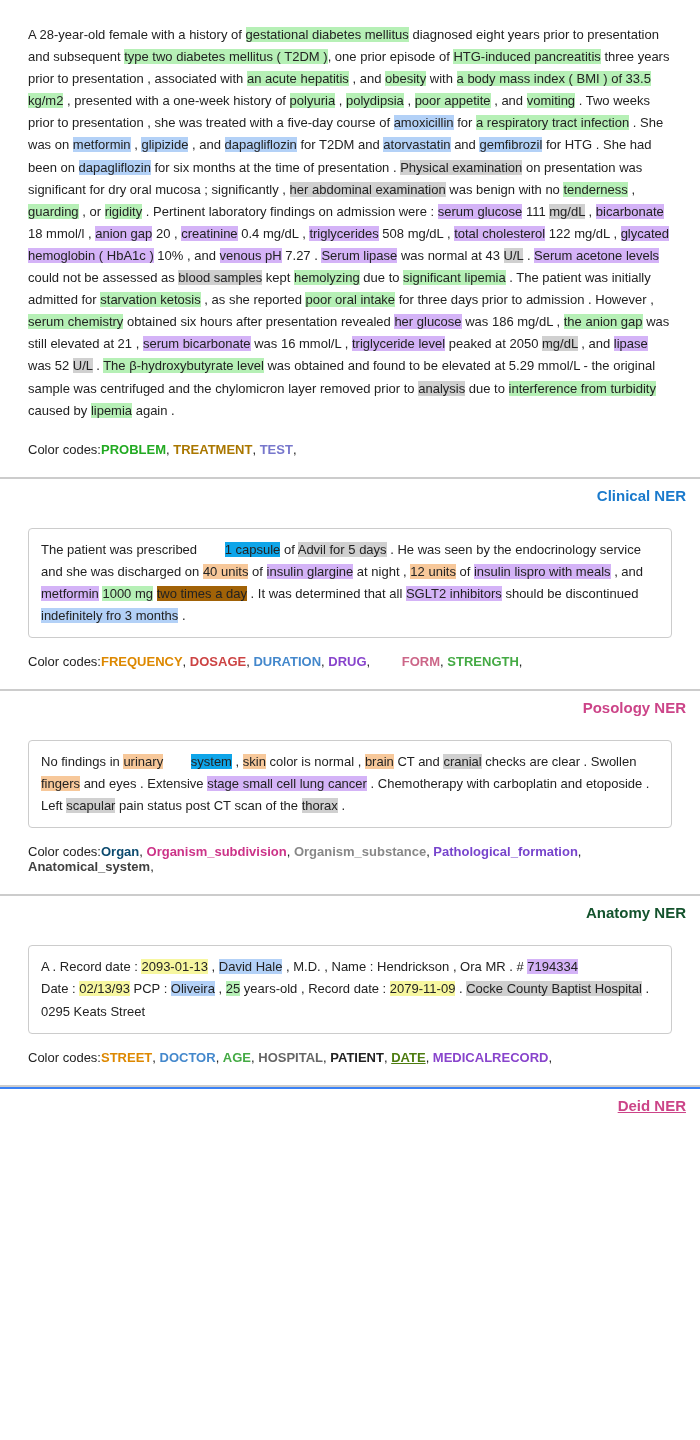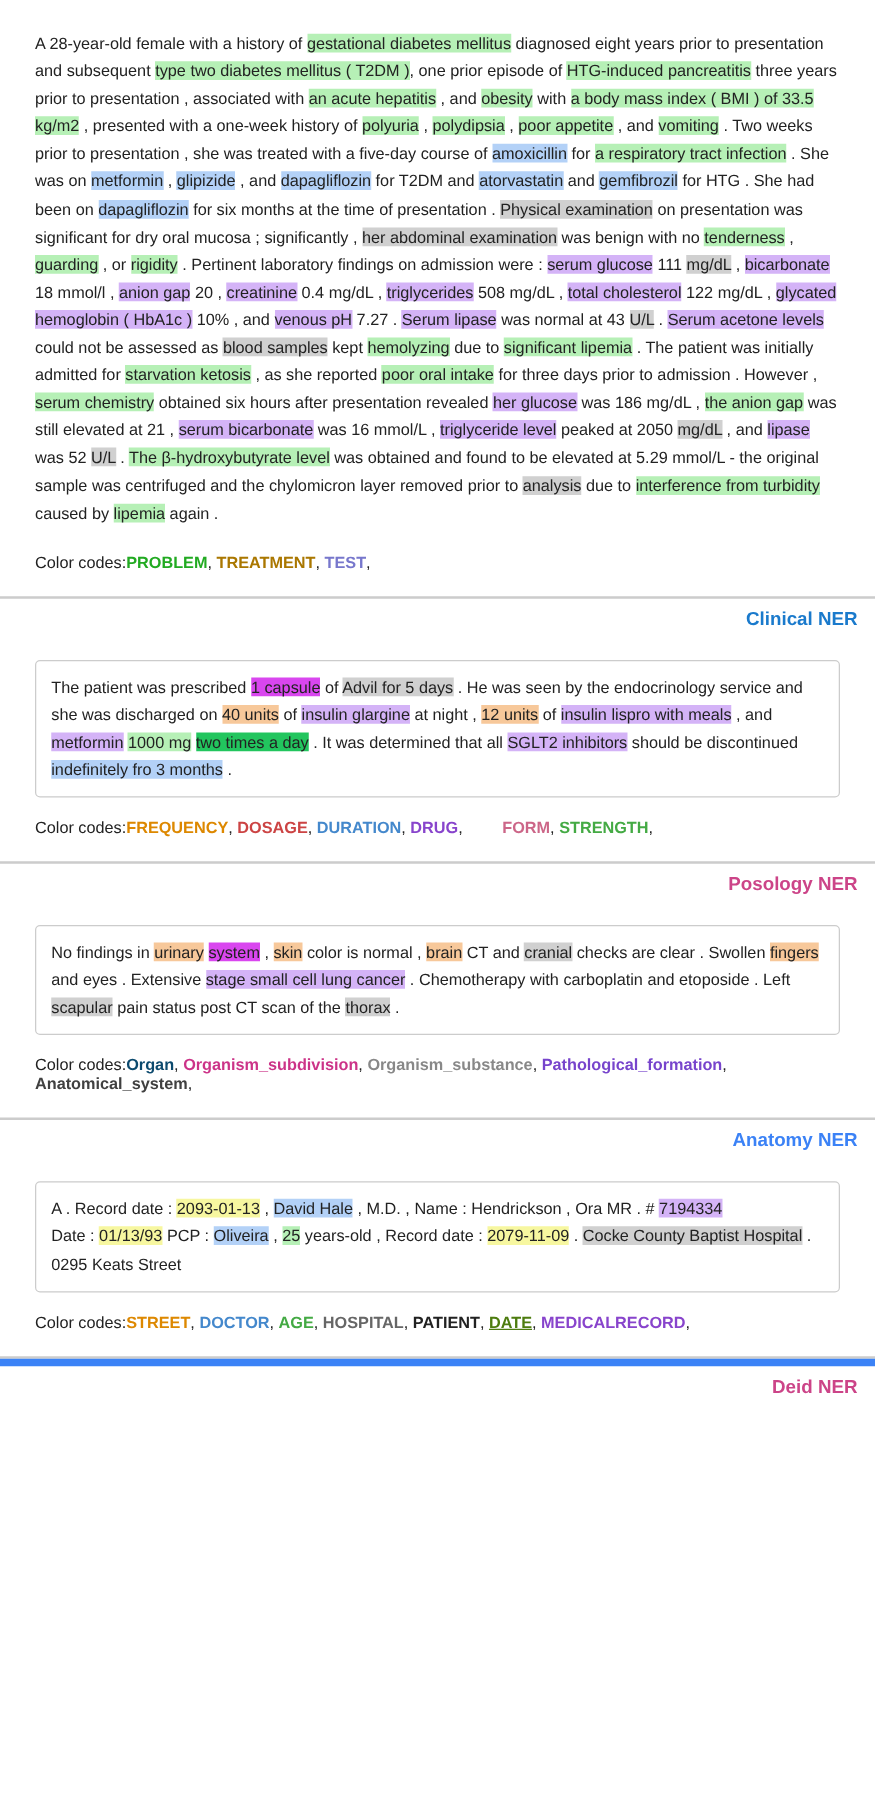--- a/index.html
+++ b/index.html
@@ -37,22 +37,22 @@
       font-size: 13px;
     }
 
     
     .hl-green { background-color: #b6f0b6; }
     .hl-yellow { background-color: #f7f7a0; }
     .hl-blue { background-color: #b3d1f7; margin-top: 45px; }
     .hl-purple { background-color: #d4b3f7; }
     .hl-gray { background-color: #d0d0d0; }
     .hl-orange { background-color: #f7c89a; }
-    .hl-pink { background-color: #d946ef; }
-    .hl-darkblue { background-color: #22c55e; }
+    .hl-pink { background-color: #0ea5e9; margin-left: 24px; }
+    .hl-darkblue { background-color: #a16207; }
 
     
     .cc-problem { color: #22aa22; font-weight: bold; }
     .cc-treatment { color: #aa7700; font-weight: bold; }
     .cc-test { color: #7777cc; font-weight: bold; }
 
     .cc-frequency { color: #dd8800; font-weight: bold; }
     .cc-dosage { color: #cc4444; font-weight: bold; }
     .cc-duration { color: #4488cc; font-weight: bold; }
     .cc-drug { color: #8844cc; font-weight: bold; }
@@ -68,21 +68,21 @@
     .cc-street { color: #dd8800; font-weight: bold; }
     .cc-doctor { color: #4488cc; font-weight: bold; }
     .cc-age { color: #44aa44; font-weight: bold; }
     .cc-hospital { color: #666666; font-weight: bold; }
     .cc-patient { color: #222222; font-weight: bold; }
     .cc-date { color: #4d7c0f; font-weight: bold; text-decoration: underline; }
     .cc-medicalrecord { color: #8844cc; font-weight: bold; }
 
     .section-title.clinical { color: #1a7acc; }
     .section-title.posology { color: #cc4488; }
-    .section-title.anatomy { color: #3b82f6; }
+    .section-title.anatomy { color: #14532d; }
     .section-title.deid { color: #cc4488; }
   </style>
 </head>
 <body>
 
 <div class="section">
   <div class="text-block" style="border:none; padding: 4px 0;">
     <p style="line-height:1.7;">
       A 28-year-old female with a history of <span class="hl-green">gestational diabetes mellitus</span> diagnosed eight years prior to presentation and subsequent <span class="hl-green">type two diabetes mellitus ( T2DM )</span>, one prior episode of <span class="hl-green">HTG-induced pancreatitis</span> three years prior to presentation , associated with <span class="hl-green">an acute hepatitis</span> , and <span class="hl-green">obesity</span> with <span class="hl-green">a body mass index ( BMI ) of 33.5 kg/m2</span> , presented with a one-week history of <span class="hl-green">polyuria</span> , <span class="hl-green">polydipsia</span> , <span class="hl-green">poor appetite</span> , and <span class="hl-green">vomiting</span> . Two weeks prior to presentation , she was treated with a five-day course of <span class="hl-blue">amoxicillin</span> for <span class="hl-green">a respiratory tract infection</span> . She was on <span class="hl-blue">metformin</span> , <span class="hl-blue">glipizide</span> , and <span class="hl-blue">dapagliflozin</span> for T2DM and <span class="hl-blue">atorvastatin</span> and <span class="hl-blue">gemfibrozil</span> for HTG . She had been on <span class="hl-blue">dapagliflozin</span> for six months at the time of presentation . <span class="hl-gray">Physical examination</span> on presentation was significant for dry oral mucosa ; significantly , <span class="hl-gray">her abdominal examination</span> was benign with no <span class="hl-green">tenderness</span> , <span class="hl-green">guarding</span> , or <span class="hl-green">rigidity</span> . Pertinent laboratory findings on admission were : <span class="hl-purple">serum glucose</span> 111 <span class="hl-gray">mg/dL</span> , <span class="hl-purple">bicarbonate</span> 18 mmol/l , <span class="hl-purple">anion gap</span> 20 , <span class="hl-purple">creatinine</span> 0.4 mg/dL , <span class="hl-purple">triglycerides</span> 508 mg/dL , <span class="hl-purple">total cholesterol</span> 122 mg/dL , <span class="hl-purple">glycated hemoglobin ( HbA1c )</span> 10% , and <span class="hl-purple">venous pH</span> 7.27 . <span class="hl-purple">Serum lipase</span> was normal at 43 <span class="hl-gray">U/L</span> . <span class="hl-purple">Serum acetone levels</span> could not be assessed as <span class="hl-gray">blood samples</span> kept <span class="hl-green">hemolyzing</span> due to <span class="hl-green">significant lipemia</span> . The patient was initially admitted for <span class="hl-green">starvation ketosis</span> , as she reported <span class="hl-green">poor oral intake</span> for three days prior to admission . However , <span class="hl-green">serum chemistry</span> obtained six hours after presentation revealed <span class="hl-purple">her glucose</span> was 186 mg/dL , <span class="hl-green">the anion gap</span> was still elevated at 21 , <span class="hl-purple">serum bicarbonate</span> was 16 mmol/L , <span class="hl-purple">triglyceride level</span> peaked at 2050 <span class="hl-gray">mg/dL</span> , and <span class="hl-purple">lipase</span> was 52 <span class="hl-gray">U/L</span> . <span class="hl-green">The β-hydroxybutyrate level</span> was obtained and found to be elevated at 5.29 mmol/L - the original sample was centrifuged and the chylomicron layer removed prior to <span class="hl-gray">analysis</span> due to <span class="hl-green">interference from turbidity</span> caused by <span class="hl-green">lipemia</span> again .
     </p>
@@ -118,21 +118,21 @@
     <span class="cc-anatomical">Anatomical_system</span>,
   </div>
 </div>
 
 <div class="section-title anatomy">Anatomy NER</div>
 
 <div class="section">
   <div class="text-block">
     <p style="line-height:1.7;">
       A . Record date : <span class="hl-yellow">2093-01-13</span> , <span class="hl-blue">David Hale</span> , M.D. , Name : Hendrickson , Ora MR . # <span class="hl-purple">7194334</span><br>
-      Date : <span class="hl-yellow">01/13/93</span> PCP : <span class="hl-blue">Oliveira</span> , <span class="hl-green">25</span> years-old , Record date : <span class="hl-yellow">2079-11-09</span> . <span class="hl-gray">Cocke County Baptist Hospital</span> . 0295 Keats Street
+      Date : <span class="hl-yellow">02/13/93</span> PCP : <span class="hl-blue">Oliveira</span> , <span class="hl-green">25</span> years-old , Record date : <span class="hl-yellow">2079-11-09</span> . <span class="hl-gray">Cocke County Baptist Hospital</span> . 0295 Keats Street
     </p>
   </div>
   <div class="color-codes">
     <span>Color codes:</span><span class="cc-street">STREET</span>, <span class="cc-doctor">DOCTOR</span>, <span class="cc-age">AGE</span>, <span class="cc-hospital">HOSPITAL</span>, <span class="cc-patient">PATIENT</span>, <span class="cc-date">DATE</span>, <span class="cc-medicalrecord">MEDICALRECORD</span>,
   </div>
 </div>
 
-<div class="section-title deid" style="border-top: 6px solid #3b82f6; padding-bottom: 16px;">Deid NER</div>
+<div class="section-title deid" style="border-top: 2px solid #3b82f6; padding-bottom: 16px; text-decoration: underline;">Deid NER</div>
 
 </body></html>

